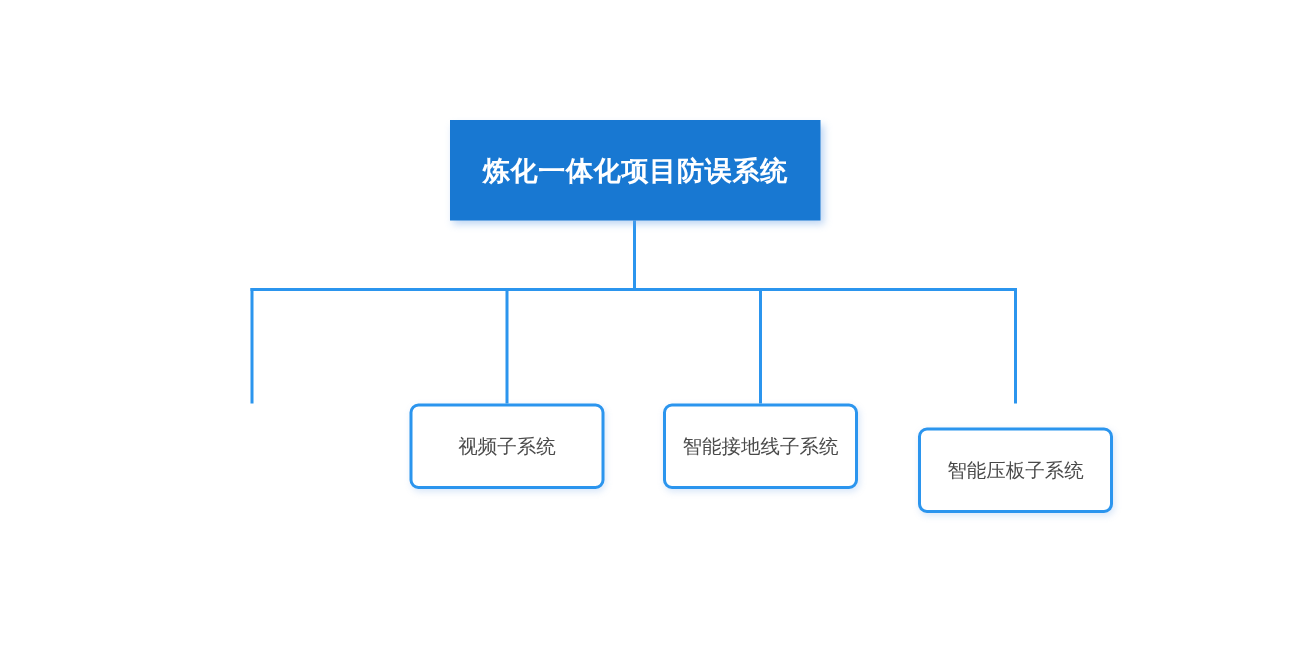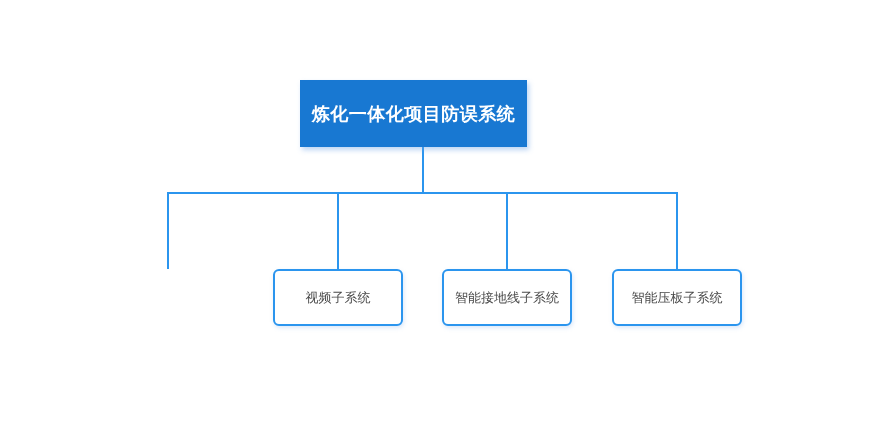--- a/index.html
+++ b/index.html
@@ -13,21 +13,21 @@
     width: 870px;
     height: 436px;
     background: var(--bg, #ffffff);
     overflow: hidden;
   }
   
   .root-node {
     position: absolute;
     left: 300px;
     top: 80px;
-    width: 227px;
+    width: 247px;
     height: 67px;
     background: var(--root-fill, #1878d2);
     color: var(--root-text, #ffffff);
     font-size: 18px;
     font-weight: 700;
     display: flex;
     align-items: center;
     justify-content: center;
     letter-spacing: 0.5px;
     box-shadow: 2px 3px 5px rgba(110, 165, 230, 0.45);
@@ -49,21 +49,21 @@
     align-items: center;
     justify-content: center;
     box-sizing: border-box;
     box-shadow: 1px 2px 4px rgba(110, 165, 230, 0.25);
     cursor: default;
     white-space: nowrap;
   }
   .child-1 { left: 103px; }
   .child-2 { left: 273px; }
   .child-3 { left: 442px; }
-  .child-4 { left: 612px; }
+  .child-4 { left: 612px; margin-top: 16px; }
   
   .line {
     position: absolute;
     background: var(--connector, #2b95ee);
   }
   .v-root  { left: 422px; top: 147px; width: 2px; height: 46px; }
   .h-bus   { left: 167px; top: 192px; width: 511px; height: 2px; }
   .v-drop1 { left: 167px; top: 192px; width: 2px; height: 77px; }
   .v-drop2 { left: 337px; top: 192px; width: 2px; height: 77px; }
   .v-drop3 { left: 506px; top: 192px; width: 2px; height: 77px; }

